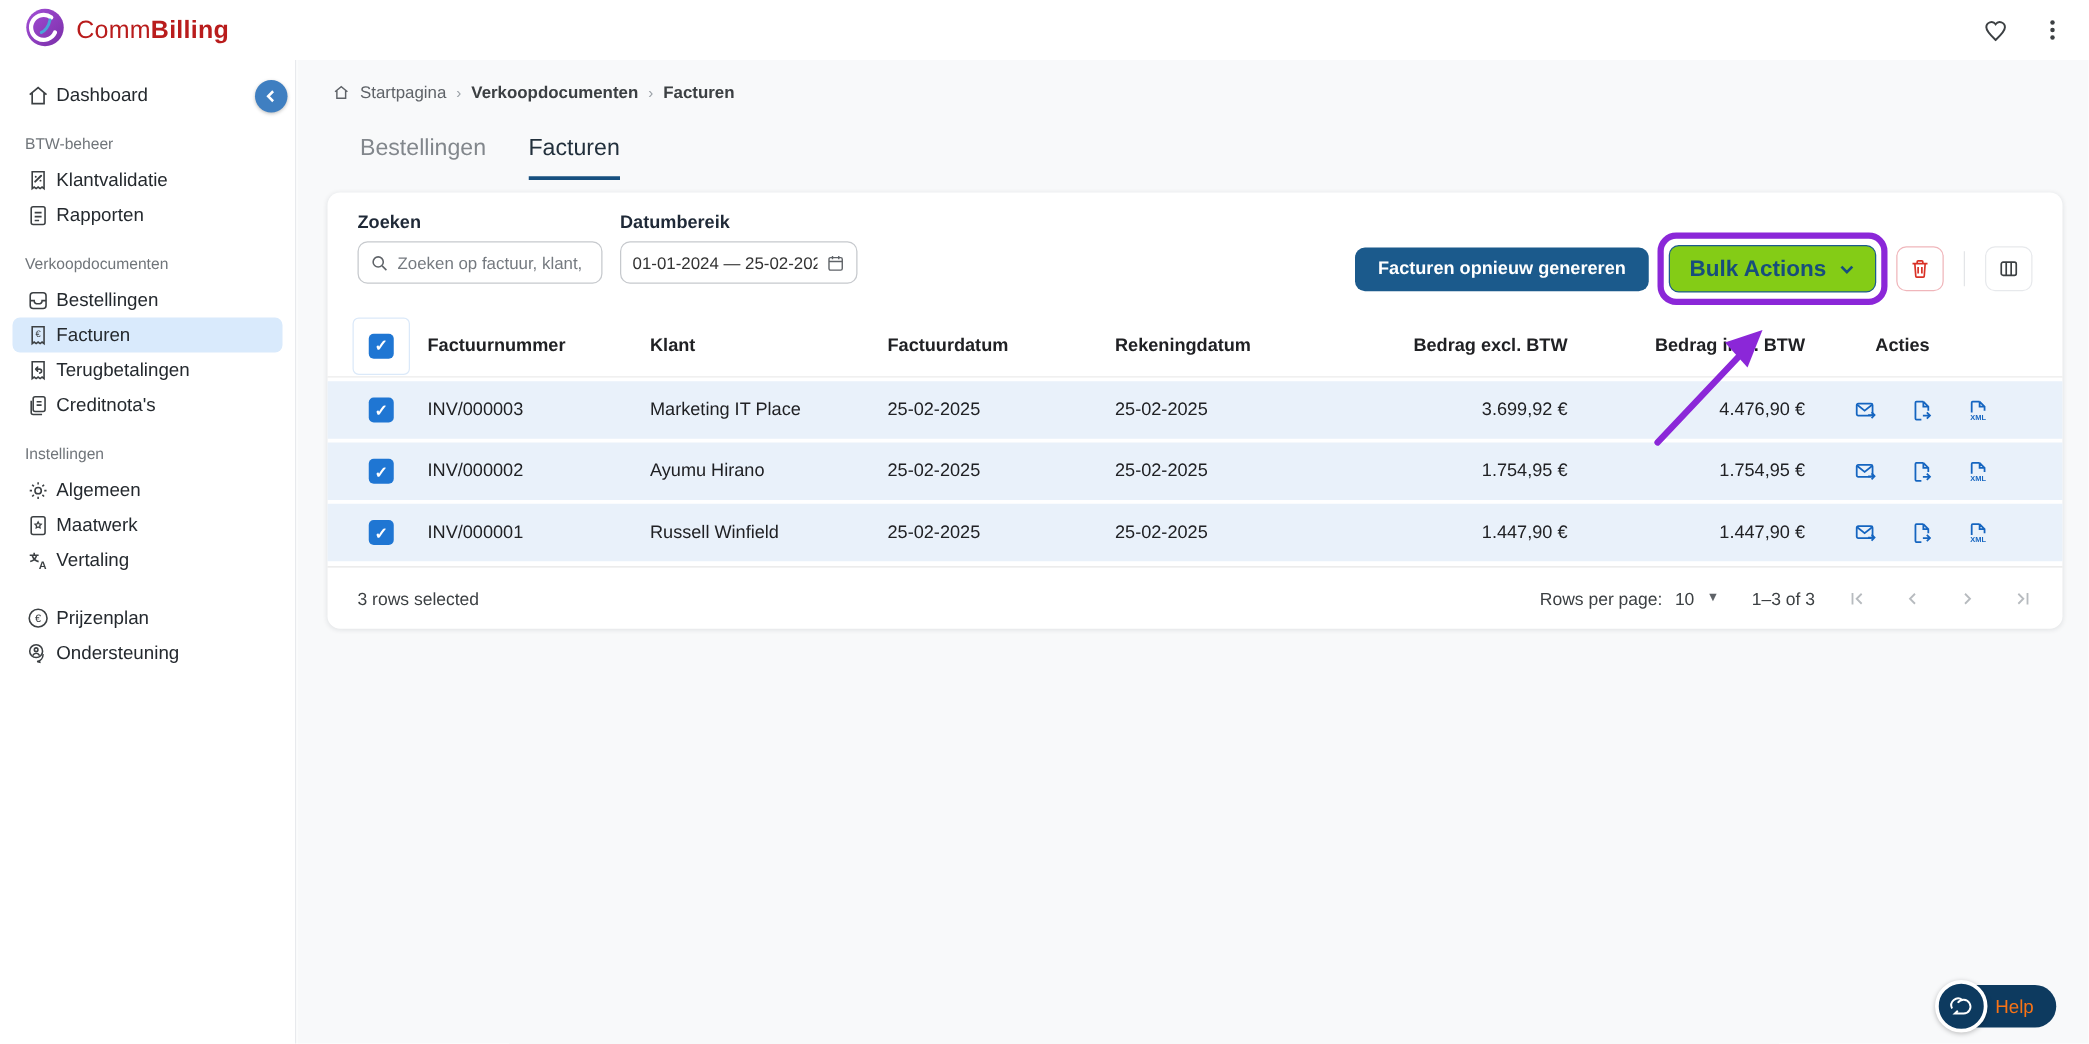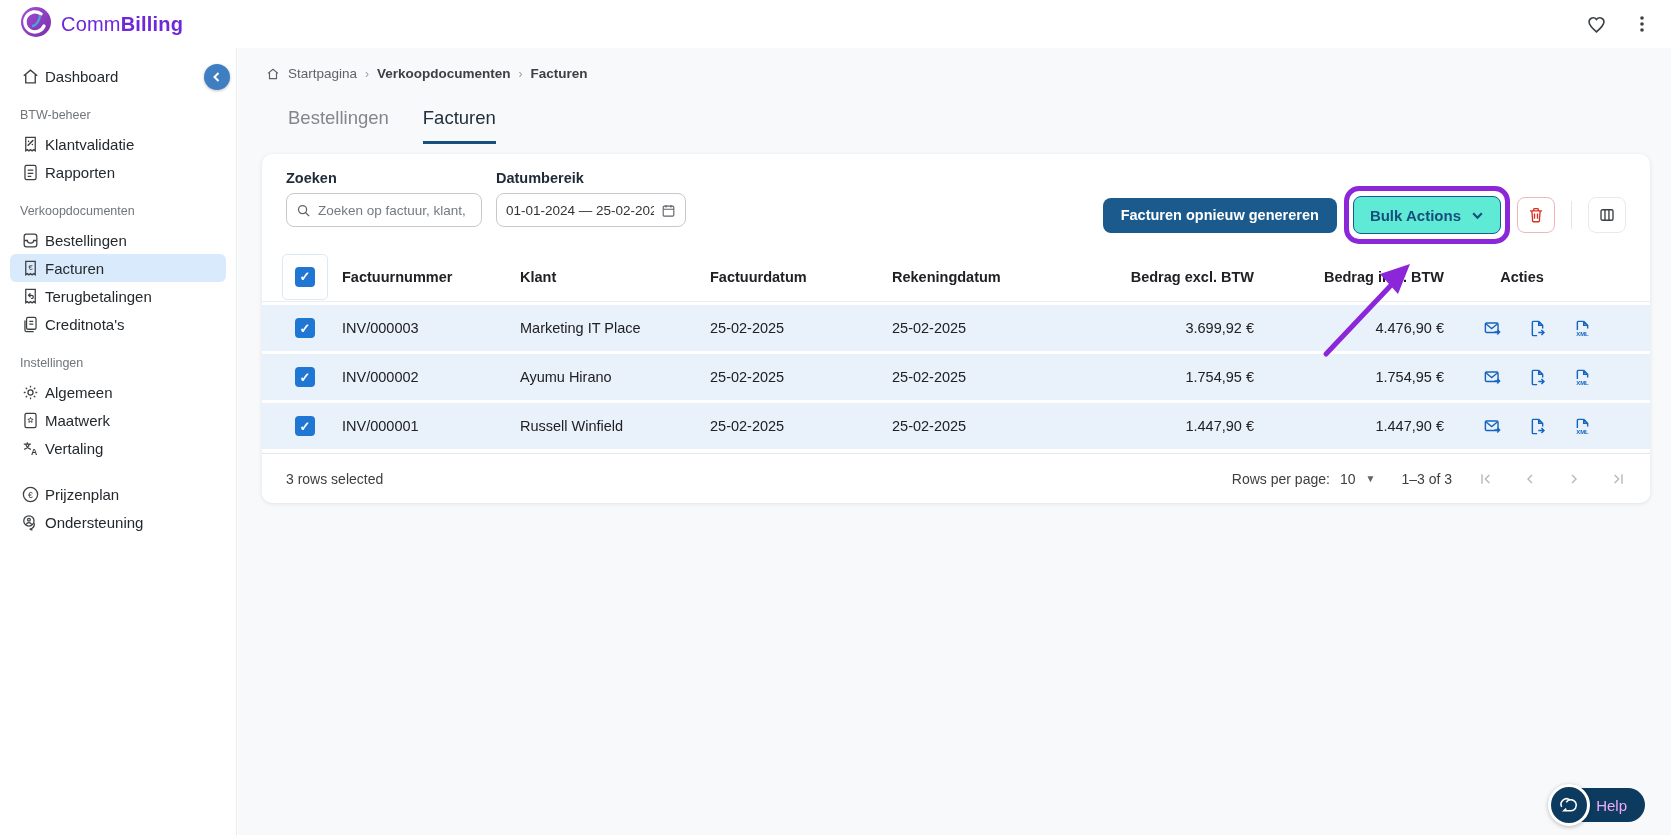--- a/index.html
+++ b/index.html
@@ -8,21 +8,21 @@
 
   :root{
     --primary:#1b5a8c; --link-blue:#1565c0; --checkbox-blue:#1f76d3;
     --row-bg:#e9f1fa; --danger:#d93025; --purple:#8b27d8;
     --help-bg:#0d3a5f; --sidebar-active-bg:#d9eafc;
   }
 
   
   .topbar{ position:absolute; left:0; top:0; width:1671px; height:48px; background:#fff; display:flex; align-items:center; justify-content:space-between; padding:0 20px; z-index:30; }
   .brand{ display:flex; align-items:center; gap:9px; cursor:pointer; }
-  .brand-name{ font-size:20px; color:#6d28d9; letter-spacing:.2px; }
+  .brand-name{ font-size:20px; color:#b91c1c; letter-spacing:.2px; }
   .brand-name b{ font-weight:700; }
   .topbar-right{ display:flex; align-items:center; gap:26px; }
 
   
   .sidebar{ position:absolute; left:0; top:48px; width:237px; height:787px; background:#fff; border-right:1px solid #e8eaed; padding:14px 10px 0 10px; z-index:20; }
   .collapse-btn{ position:absolute; left:204px; top:64px; width:26px; height:26px; border-radius:50%; background:#3f7fc1; color:#fff; display:flex; align-items:center; justify-content:center; z-index:40; cursor:pointer; box-shadow:0 1px 3px rgba(0,0,0,.25); border:none; }
   .nav-item{ display:flex; align-items:center; gap:5px; height:28px; padding:0 10px; border-radius:6px; font-size:15px; color:#24292e; cursor:pointer; margin-bottom:0; }
   .nav-item .nicon{ width:20px; height:20px; display:flex; align-items:center; justify-content:center; color:#3c4043; flex:0 0 20px; }
   .nav-item.active{ background:var(--sidebar-active-bg); }
   .nav-section{ font-size:12.5px; color:#70757a; padding:0 10px; margin:18px 0 8px; }
@@ -48,21 +48,21 @@
   .flabel{ font-size:14.5px; font-weight:700; color:#1f2937; }
   .finput{ display:flex; align-items:center; gap:7px; height:34px; border:1px solid #c6c9cd; border-radius:8px; background:#fff; padding:0 9px; width:196px; }
   .finput input{ border:none; outline:none; font-size:13.5px; color:#444; width:100%; font-family:inherit; background:transparent; }
   .finput input::placeholder{ color:#757a80; }
   .finput.date{ width:190px; }
   .date-text{ font-size:13.5px; color:#333; white-space:nowrap; overflow:hidden; flex:1; }
 
   .toolbar{ position:absolute; right:24px; top:42px; display:flex; align-items:center; gap:16px; }
   .btn-primary{ background:var(--primary); color:#fff; font-weight:700; font-size:14.5px; border:none; border-radius:8px; height:35px; padding:0 18px; cursor:pointer; font-family:inherit; }
   .bulk-wrap{ position:relative; }
-  .btn-outline{ background:#5eead4; color:#174e7c; font-weight:700; font-size:15px; border:1.5px solid #1b5a8c; border-radius:8px; height:38px; padding:0 16px; display:flex; align-items:center; gap:10px; cursor:pointer; font-family:inherit; }
+  .btn-outline{ background:#84cc16; color:#174e7c; font-weight:700; font-size:18px; border:1.5px solid #1b5a8c; border-radius:8px; height:38px; padding:0 16px; display:flex; align-items:center; gap:10px; cursor:pointer; font-family:inherit; }
   .bulk-highlight{ position:absolute; left:-9px; top:-10px; right:-9px; bottom:-10px; border:5px solid var(--purple); border-radius:15px; pointer-events:none; }
   .btn-icon{ width:38px; height:36px; border-radius:8px; background:#fff; display:flex; align-items:center; justify-content:center; cursor:pointer; }
   .btn-trash{ border:1px solid #f0b6bb; }
   .btn-cols{ border:1px solid #e7e9ec; }
   .vdivider{ width:1px; height:28px; background:#e3e5e8; }
 
   
   .tgrid{ display:grid; grid-template-columns:46px 192px 190px 182px 232px 134px 190px 1fr; align-items:center; }
   .thead{ height:50px; border-bottom:1px solid #ececec; font-weight:700; font-size:14.5px; color:#202124; padding:0 24px 0 20px; }
   .thead .cb-cell{ border:1px solid #dbe9f9; border-radius:5px; height:46px; display:flex; align-items:center; justify-content:center; background:#fff; }
@@ -84,21 +84,21 @@
   .rpp .caret{ font-size:10px; color:#5f6368; }
   .pag-btns{ display:flex; align-items:center; gap:28px; color:#b7bbbf; }
   .pag-btns .pbtn{ display:flex; cursor:pointer; }
 
   
   .anno-arrow{ position:absolute; left:1042px; top:96px; width:135px; height:120px; pointer-events:none; z-index:10; }
 
   
   .help{ position:absolute; right:26px; bottom:9px; display:flex; align-items:center; cursor:pointer; z-index:40; }
   .help-circle{ width:42px; height:42px; border-radius:50%; background:var(--help-bg); border:3px solid #fff; display:flex; align-items:center; justify-content:center; z-index:2; box-shadow:0 1px 4px rgba(0,0,0,.25); }
-  .help-pill{ background:var(--help-bg); color:#f0abfc; font-size:15px; height:34px; display:flex; align-items:center; border-radius:0 17px 17px 0; padding:0 18px 0 28px; margin-left:-22px; }
+  .help-pill{ background:var(--help-bg); color:#f97316; font-size:15px; height:34px; display:flex; align-items:center; border-radius:0 17px 17px 0; padding:0 18px 0 28px; margin-left:-22px; }
 </style>
 </head>
 <body>
 
 <div class="topbar">
   <div class="brand">
     <span>
       <svg width="32" height="32" viewBox="0 0 32 32">
         <defs>
             <linearGradient id="lg" x1="0" y1="0" x2="1" y2="1">

